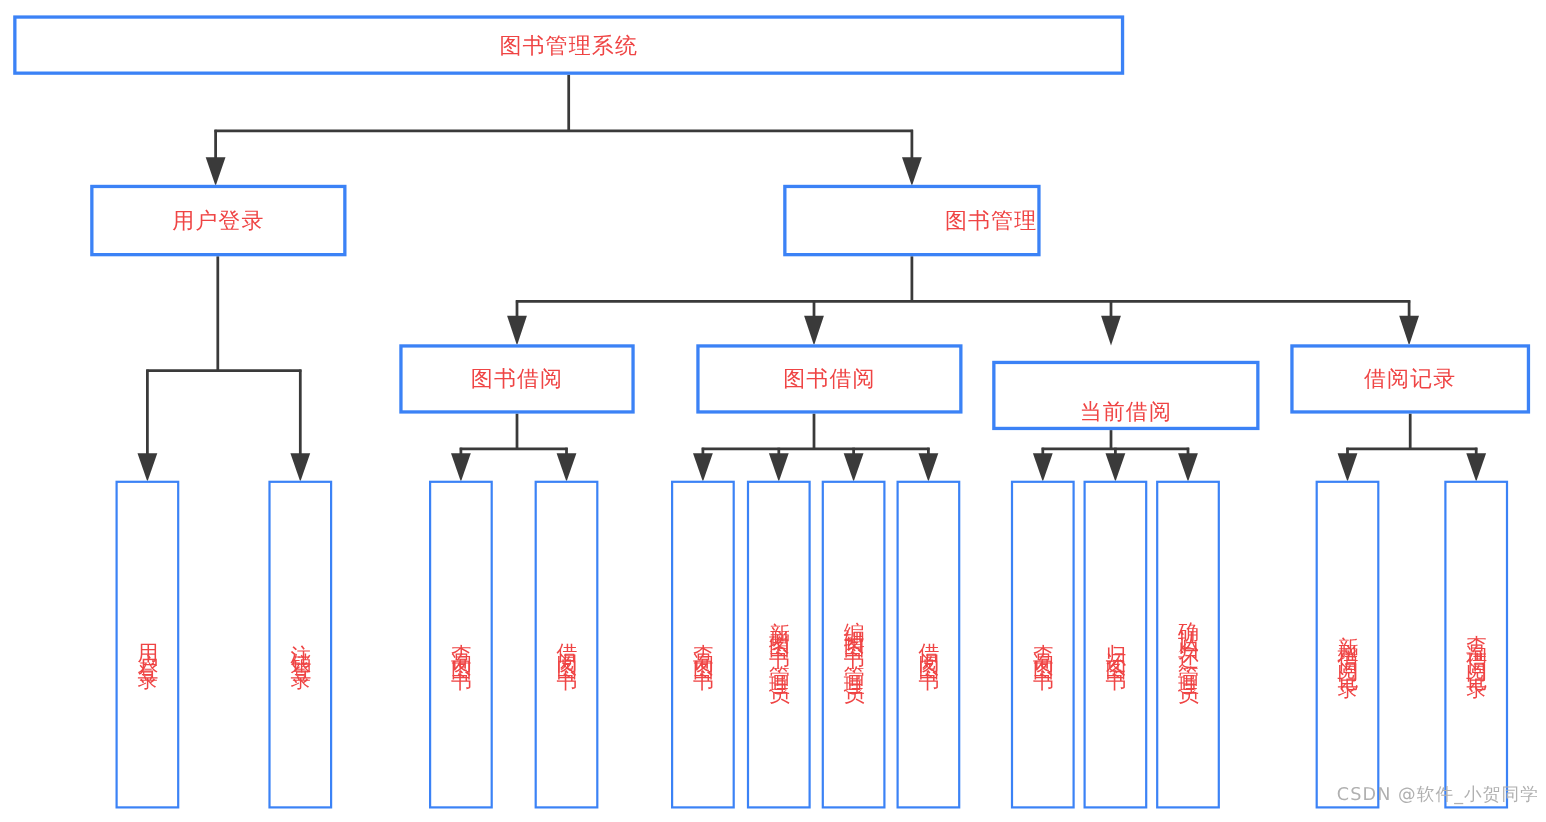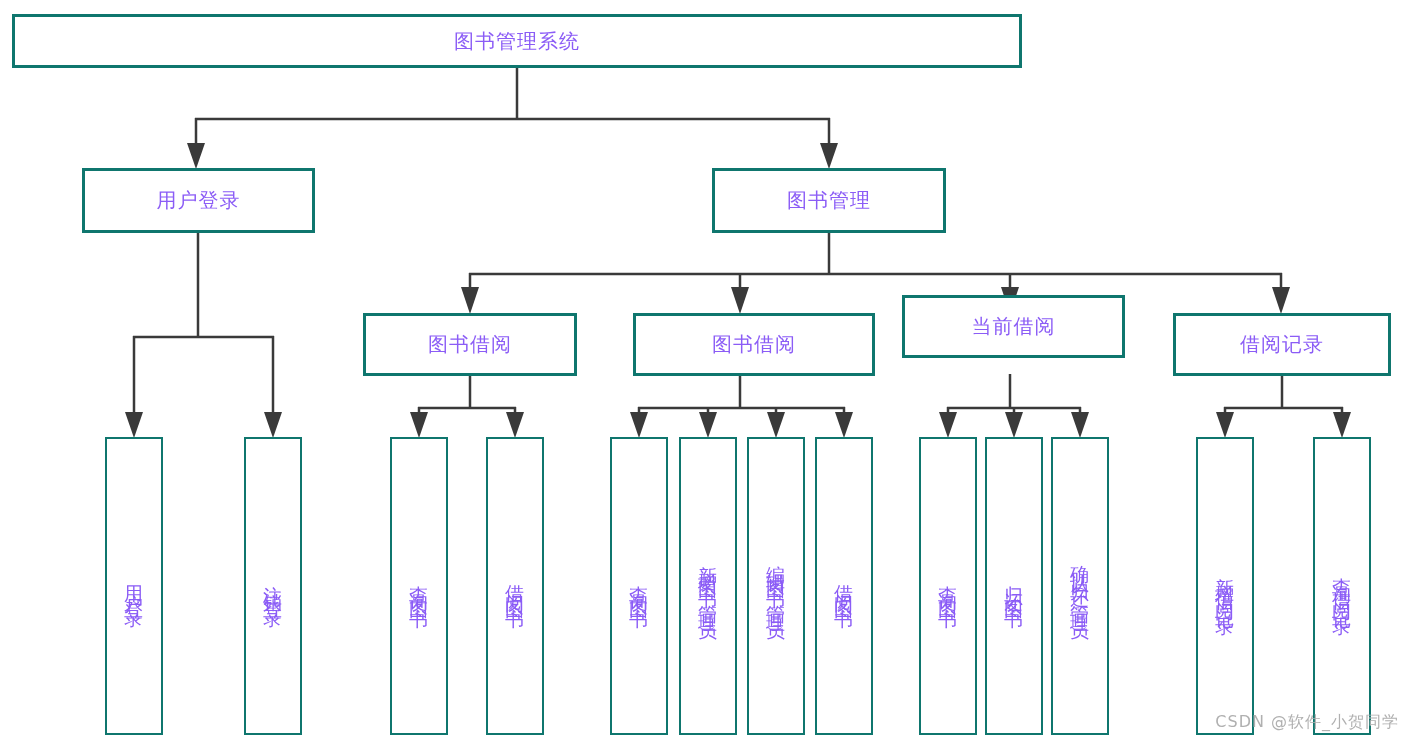--- a/index.html
+++ b/index.html
@@ -18,22 +18,22 @@
   .wires {
     position: absolute;
     left: 0;
     top: 0;
     z-index: 1;
   }
   .node {
     position: absolute;
     box-sizing: border-box;
     background: #ffffff;
-    border: 3px solid #0f766e;
-    color: #8b5cf6;
+    border: 3px solid #3b82f6;
+    color: #ef4444;
     display: flex;
     align-items: center;
     justify-content: center;
     z-index: 2;
     font-size: 20px;
     letter-spacing: 1px;
     white-space: nowrap;
   }
   .leaf {
     border-width: 2px;
@@ -131,31 +131,31 @@
     </g>
   </svg>
 
   <div class="node" style="left:12px; top:14px; width:1010px; height:54px;">
     <span>图书管理系统</span>
   </div>
 
   <div class="node" style="left:82px; top:168px; width:233px; height:65px;">
     <span>用户登录</span>
   </div>
-  <div class="node" style="left:712px; top:168px; width:234px; height:65px;">
+  <div class="node" style="left:712px; top:168px; width:234px; height:65px;justify-content:flex-end;">
     <span>图书管理</span>
   </div>
 
   <div class="node" style="left:363px; top:313px; width:214px; height:63px;">
     <span>图书借阅</span>
   </div>
   <div class="node" style="left:633px; top:313px; width:242px; height:63px;">
     <span>图书借阅</span>
   </div>
-  <div class="node" style="left:902px; top:295px; width:223px; height:63px;">
+  <div class="node" style="left:902px; top:328px; width:243px; height:63px;align-items:flex-end;">
     <span>当前借阅</span>
   </div>
   <div class="node" style="left:1173px; top:313px; width:218px; height:63px;">
     <span>借阅记录</span>
   </div>
 
   <div class="node leaf" style="left:105px; top:437px; width:58px; height:298px;">
     <span class="vtext">用户登录</span>
   </div>
   <div class="node leaf" style="left:244px; top:437px; width:58px; height:298px;">

